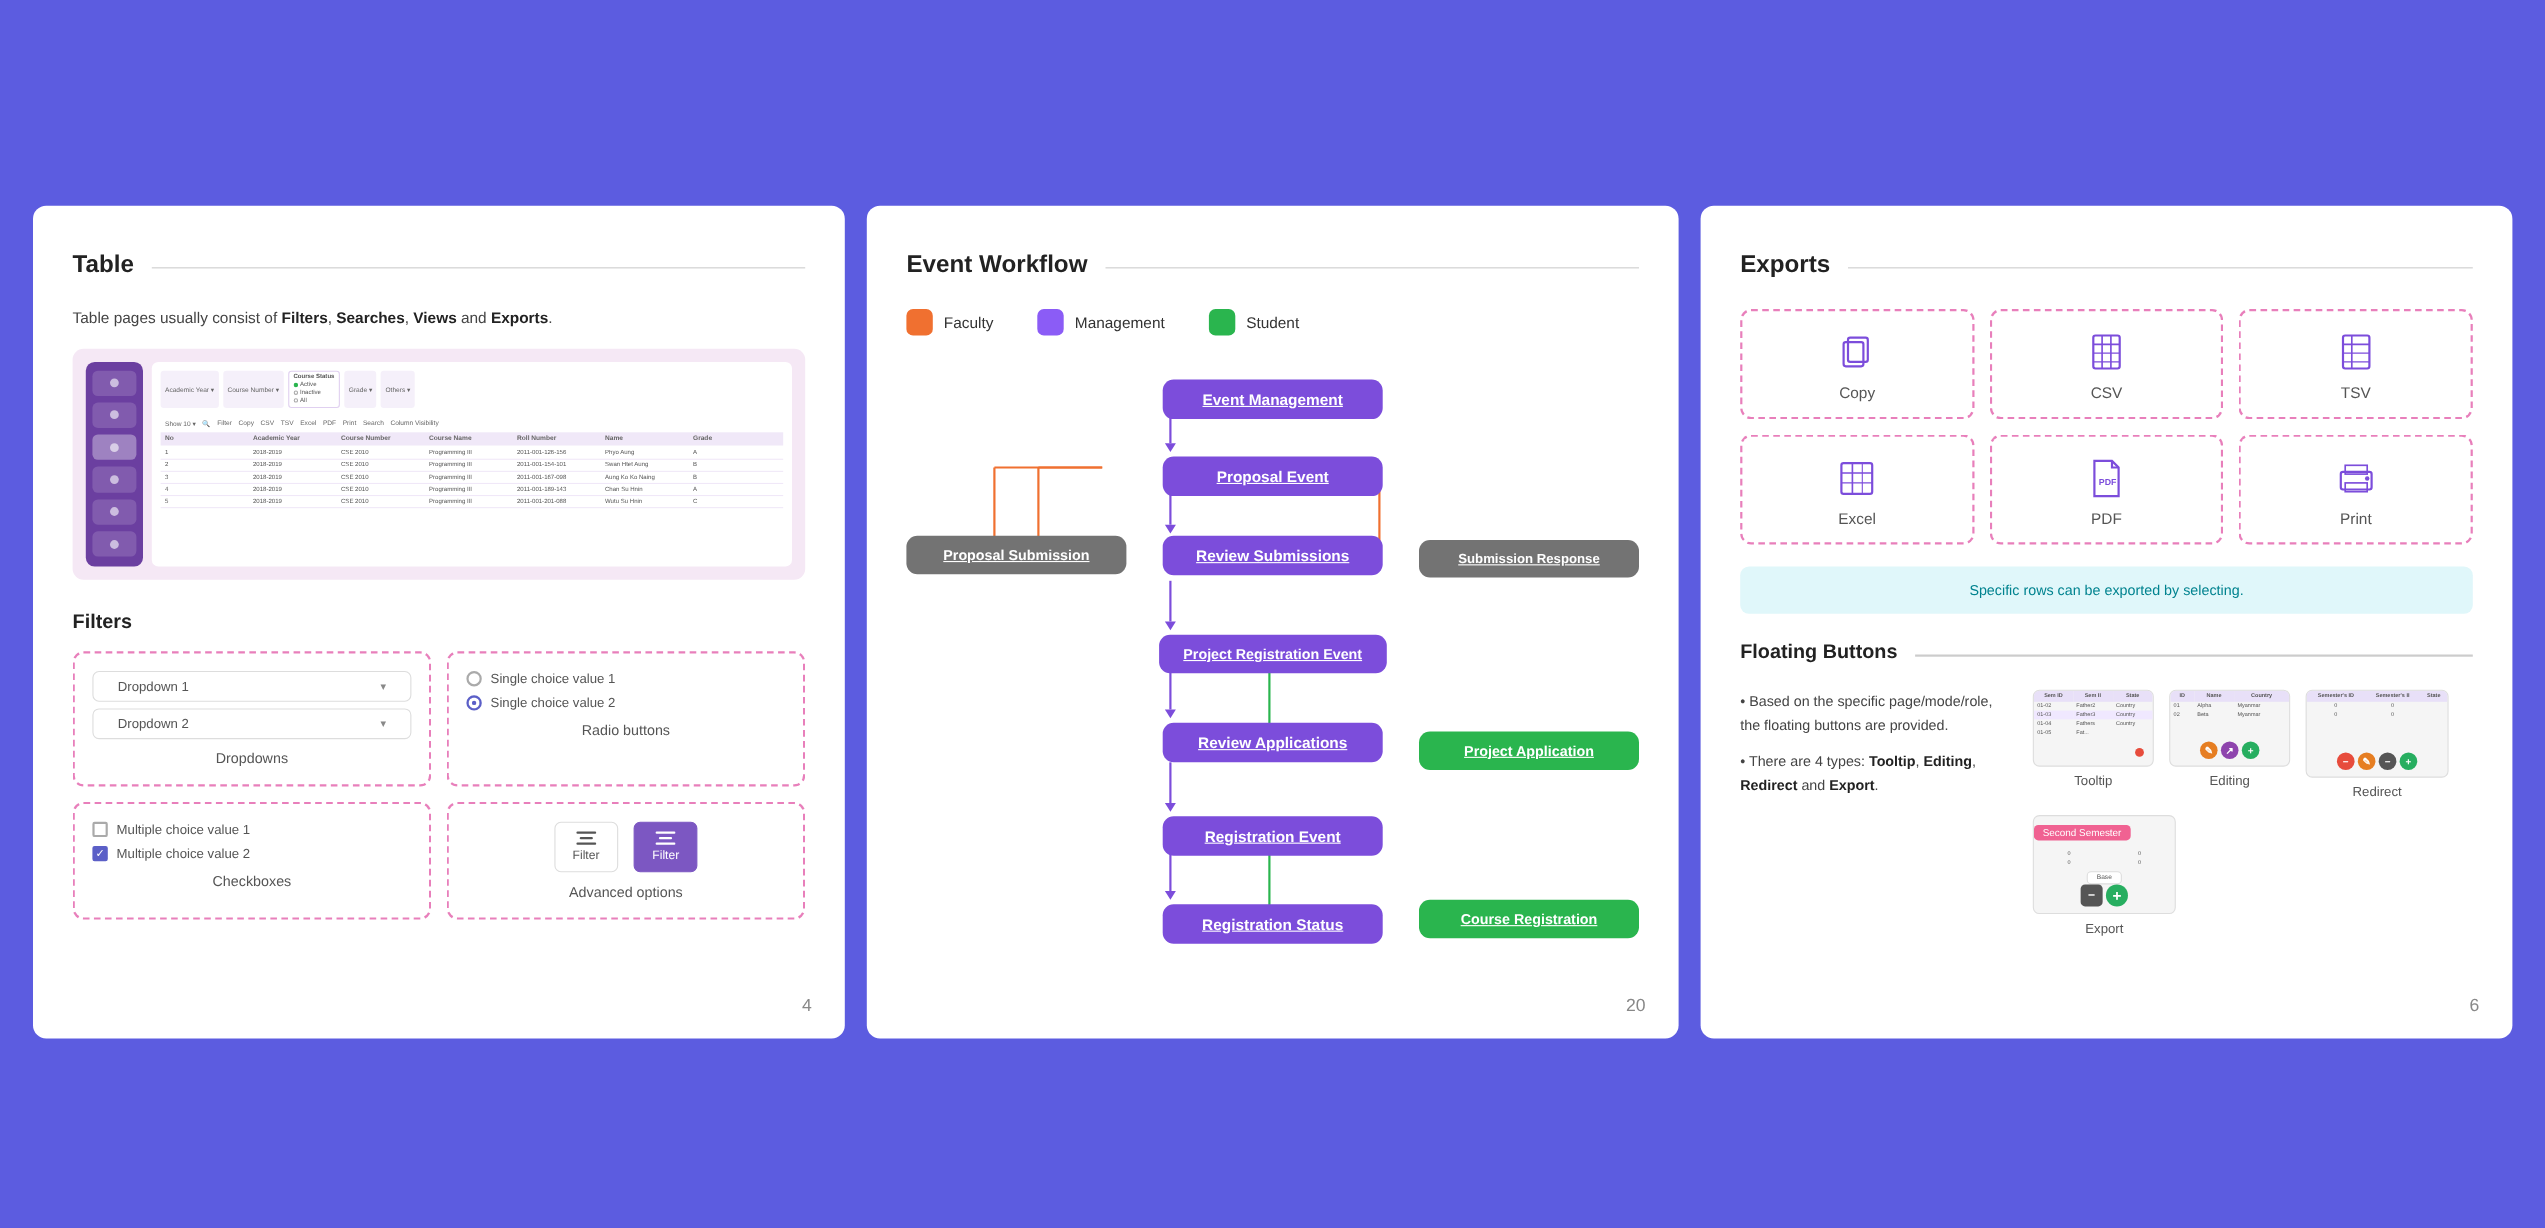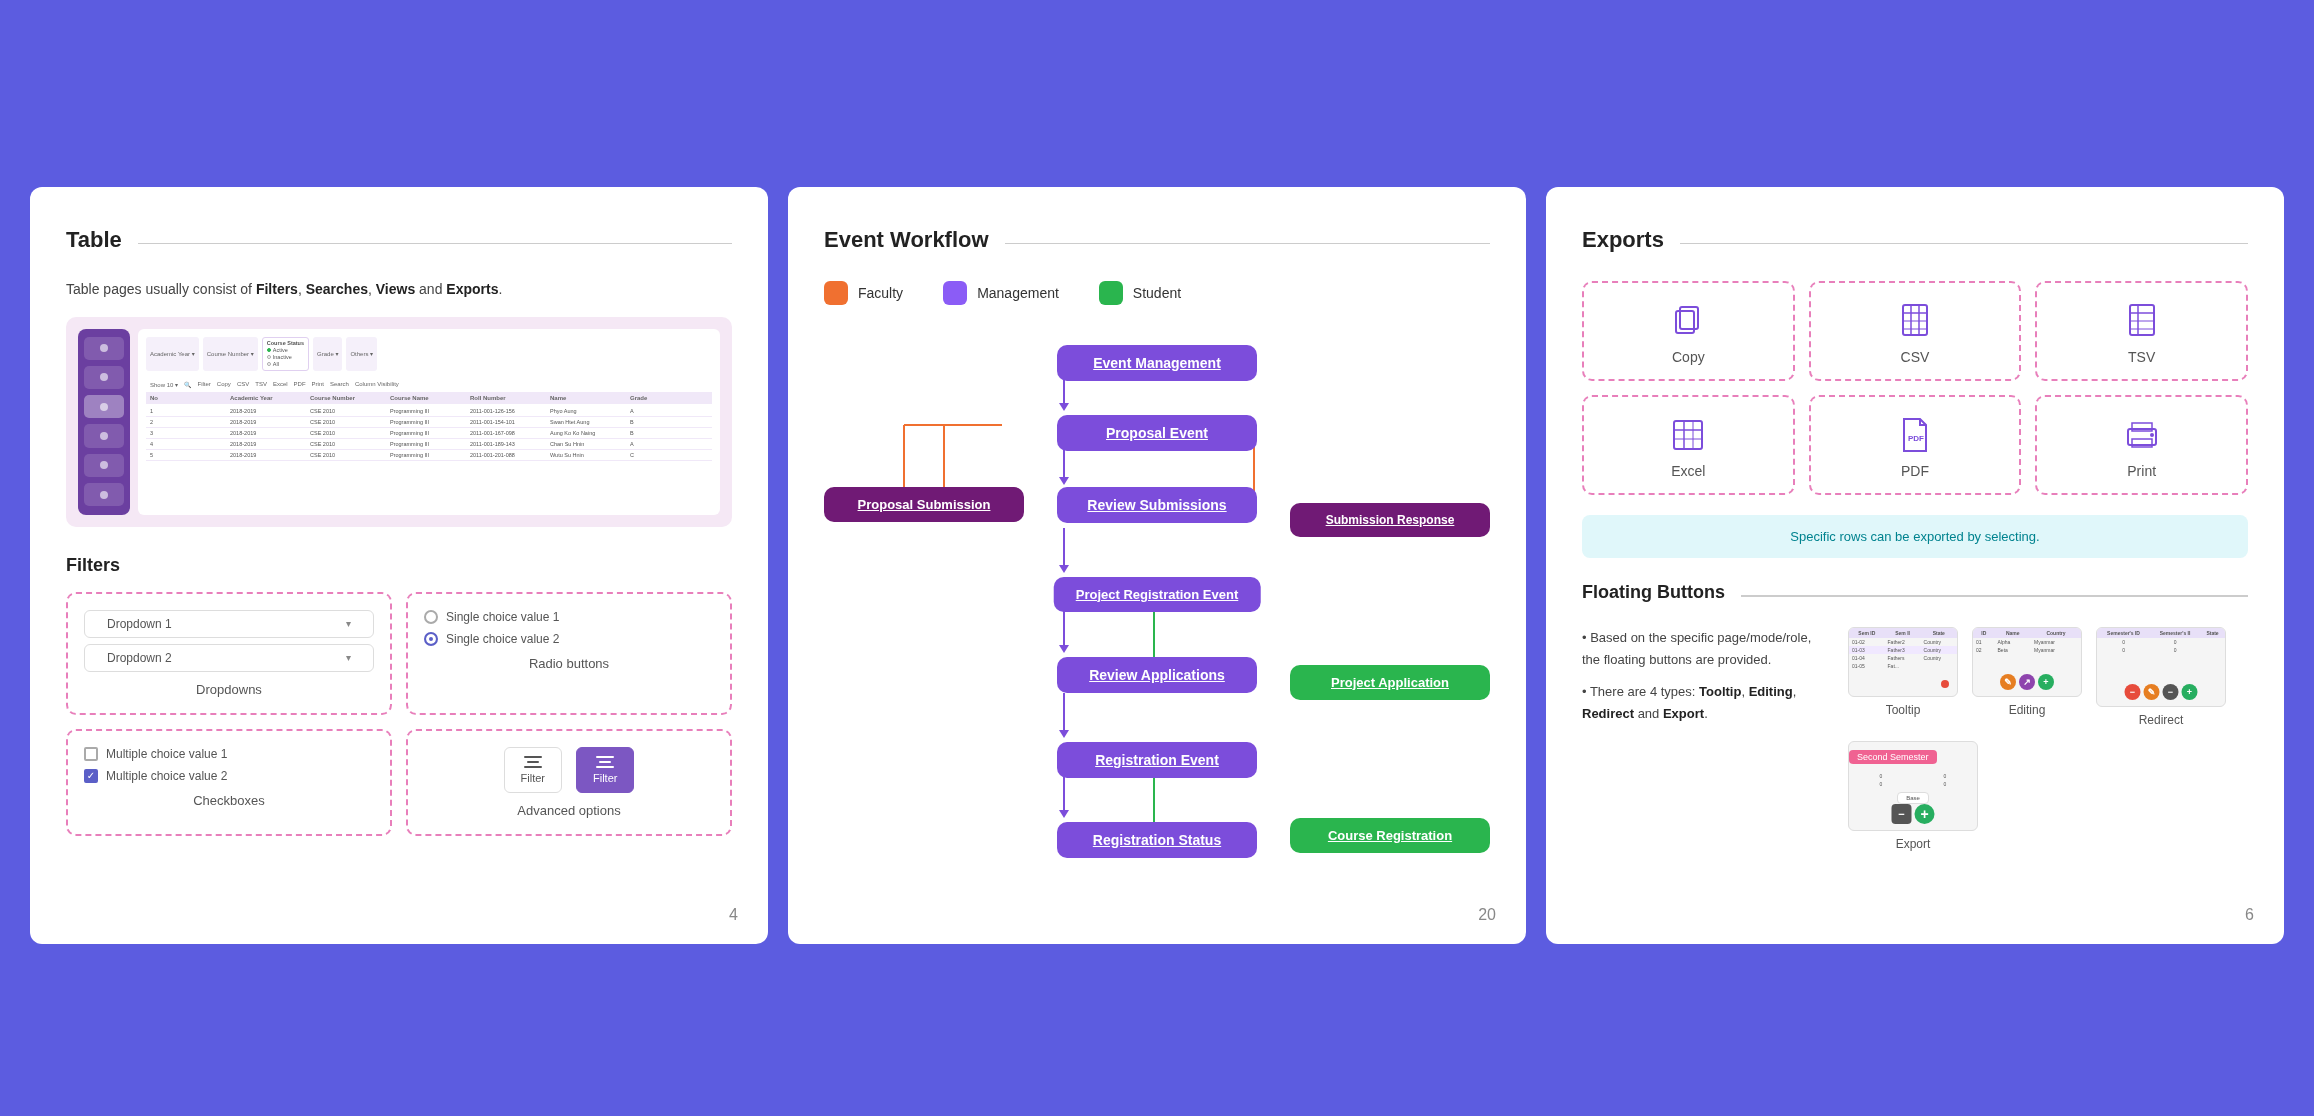--- a/index.html
+++ b/index.html
@@ -248,21 +248,21 @@
       font-size: 14px;
       font-weight: 600;
       color: #fff;
       text-align: center;
       text-decoration: underline;
       cursor: pointer;
       position: relative;
       z-index: 2;
     }
     .wf-purple { background: #7c4ddb; min-width: 200px; }
-    .wf-orange { background: #701a75; min-width: 200px; }
+    .wf-orange { background: #737373; min-width: 200px; }
     .wf-green { background: #2ab54e; min-width: 200px; }
 
     
     .exports-page { width: 480px; }
 
     .exports-grid {
       display: grid;
       grid-template-columns: repeat(3, 1fr);
       gap: 14px;
       margin-bottom: 20px;
@@ -739,21 +739,21 @@
     </div>
 
     <div style="position:absolute; top:152px; left:0px;">
       <div class="wf-node wf-orange" style="font-size:13px; padding:10px 14px;">Proposal Submission</div>
     </div>
 
     <div style="position:absolute; top:152px; left:50%; transform:translateX(-50%);">
       <div class="wf-node wf-purple">Review Submissions</div>
     </div>
 
-    <div style="position:absolute; top:168px; right:0px;">
+    <div style="position:absolute; top:156px; right:0px;">
       <div class="wf-node wf-orange" style="font-size:12px; padding:10px 10px;">Submission Response</div>
     </div>
 
     <div style="position:absolute; top:242px; left:50%; transform:translateX(-50%);">
       <div class="wf-node wf-purple" style="font-size:13px;">Project Registration Event</div>
     </div>
 
     <div style="position:absolute; top:330px; right:0px;">
       <div class="wf-node wf-green" style="font-size:13px;">Project Application</div>
     </div>

